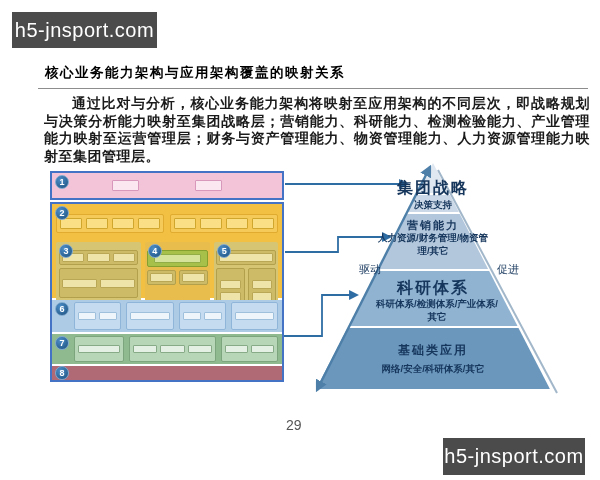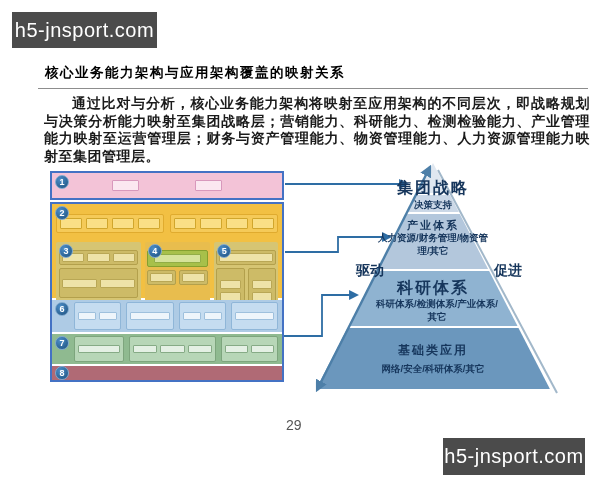--- a/index.html
+++ b/index.html
@@ -27,21 +27,21 @@
   #overlay{position:absolute;left:0;top:0;z-index:1;}
   .conn{fill:none;stroke:#2e6da4;stroke-width:1.8;}
   .edge-arrow{stroke:#4d7fa8;stroke-width:2.4;}
   .edge-shadow{stroke:#a2b8ca;stroke-width:2;}
   
   .pt,.ps{position:absolute;z-index:2;transform:translateX(-50%);
     color:#16365c;text-align:center;font-weight:bold;}
   .pt{font-size:16px;white-space:nowrap;letter-spacing:2px;}
   .ps{font-size:9.5px;line-height:12.5px;word-break:break-all;}
   .side-label{position:absolute;z-index:2;transform:translateX(-50%);
-    color:#16365c;font-weight:bold;font-size:14px;white-space:nowrap;}
+    color:#16365c;font-weight:normal;font-size:11px;white-space:nowrap;}
   
   #ldiag{position:absolute;left:50px;top:171px;width:234px;z-index:2;}
   .lrow{position:relative;box-sizing:border-box;}
   .num{position:absolute;left:3px;top:2px;width:14px;height:14px;border-radius:50%;
     background:radial-gradient(circle at 35% 30%, #4c8ec9, #1c4f7c);
     border:1px solid #7fa9cf;color:#fff;font-size:9px;font-weight:bold;
     display:flex;align-items:center;justify-content:center;z-index:3;box-sizing:border-box;}
   #row1{height:29px;background:#f3c3d7;border:2px solid #4472c4;margin-bottom:2px;
     display:flex;align-items:center;justify-content:center;gap:56px;}
   #row1 .mini{width:27px;height:11px;background:#fbe7f0;border:1px solid #d898bc;}
@@ -117,21 +117,21 @@
 
   <line x1="317" y1="390" x2="430" y2="167" class="edge-arrow" marker-start="url(#arrE)" marker-end="url(#arrE)"></line>
 
   <polyline points="285,184 407,184" class="conn" marker-end="url(#arr)"></polyline>
   <polyline points="285,252 338,252 338,237 390,237" class="conn" marker-end="url(#arr)"></polyline>
   <polyline points="284,336 322,336 322,295 357,295" class="conn" marker-end="url(#arr)"></polyline>
 </svg>
 
 <div class="pt" style="left:433px;top:178px;">集团战略</div>
 <div class="ps" style="left:433px;top:199px;white-space:nowrap;">决策支持</div>
-<div class="pt" style="left:433px;top:218px;font-size:11px;">产业体系</div>
+<div class="pt" style="left:433px;top:218px;font-size:11px;">营销能力</div>
 <div class="ps" style="left:433px;top:232px;width:112px;">人力资源/财务管理/物资管理/其它</div>
 <div class="side-label" style="left:370px;top:262px;">驱动</div>
 <div class="side-label" style="left:508px;top:262px;text-align:center;">促进</div>
 <div class="pt" style="left:433px;top:278px;">科研体系</div>
 <div class="ps" style="left:437px;top:298px;width:128px;">科研体系/检测体系/产业体系/其它</div>
 <div class="pt" style="left:433px;top:342px;font-size:12px;">基础类应用</div>
 <div class="ps" style="left:433px;top:363px;white-space:nowrap;">网络/安全/科研体系/其它</div>
 
 <div id="ldiag">
   <div id="row1" class="lrow">

